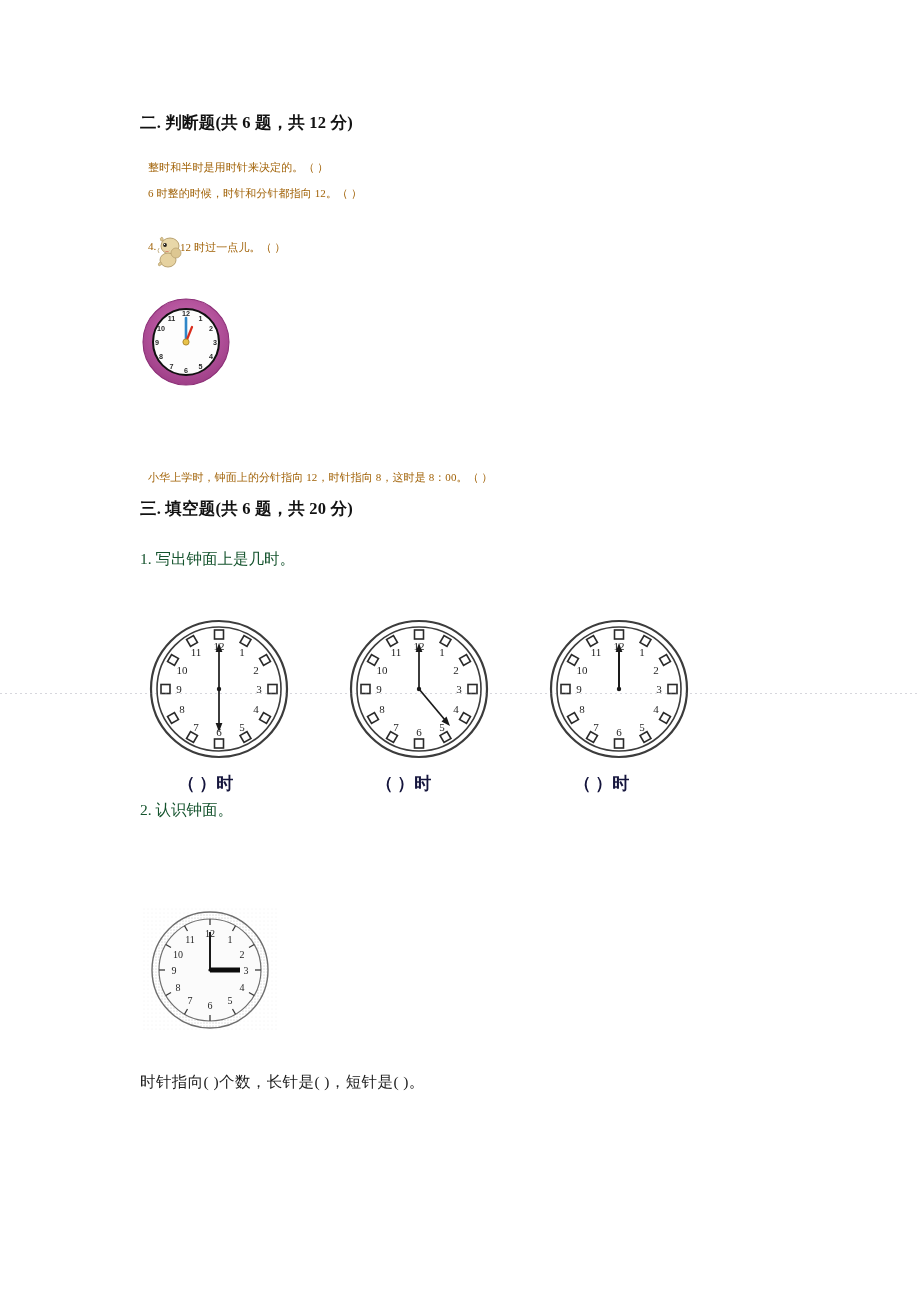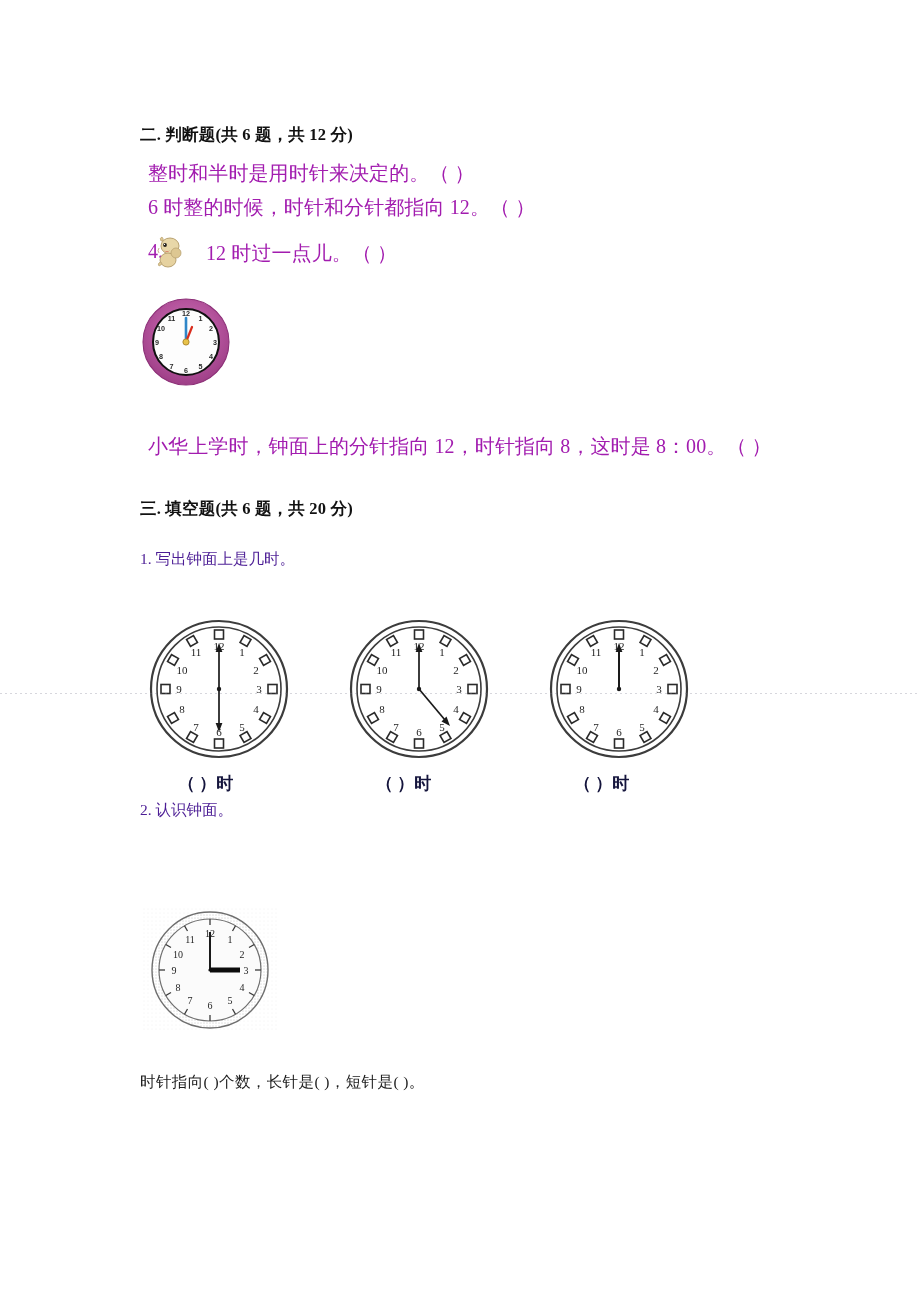--- a/index.html
+++ b/index.html
@@ -25,30 +25,30 @@
     left: 140px;
     font-weight: bold;
     font-size: 16.5px;
     letter-spacing: 0.2px;
     color: #111;
     white-space: nowrap;
   }
   .qline {
     position: absolute;
     left: 148px;
-    font-size: 20px;
-    color: #a21caf;
+    font-size: 11px;
+    color: #a16207;
     white-space: nowrap;
     letter-spacing: 0.1px;
   }
   .subq {
     position: absolute;
     left: 140px;
     font-size: 15.5px;
-    color: #4c1d95;
+    color: #14532d;
     white-space: nowrap;
   }
   .fill-line {
     position: absolute;
     left: 140px;
     font-size: 15.5px;
     color: #1b1b1b;
     white-space: nowrap;
     letter-spacing: 0.4px;
   }
@@ -86,46 +86,46 @@
   .clock-line {
     position: absolute;
   }
   svg { display: block; }
 </style>
 </head>
 <body>
 
 <div class="page">
 
-  <div class="section-head" style="top:124px;">二. 判断题(共 6 题，共 12 分)</div>
+  <div class="section-head" style="top:112px;">二. 判断题(共 6 题，共 12 分)</div>
 
   <div class="qline" style="top:160px;">整时和半时是用时针来决定的。（          ）</div>
 
-  <div class="qline" style="top:186px;margin-top:8px;">6 时整的时候，时针和分针都指向 12。（          ）</div>
+  <div class="qline" style="top:186px;">6 时整的时候，时针和分针都指向 12。（          ）</div>
 
 
   <div class="qline" style="top:240px;left:148px;">4.</div>
 
   <div class="critter" style="left:156px; top:236px;">
     <svg viewBox="0 0 30 34" width="30" height="34">
       <g>
         <ellipse cx="14" cy="10" rx="9" ry="8" fill="#e8d7a8" stroke="#b9a271" stroke-width="1"></ellipse>
         <ellipse cx="12" cy="24" rx="8" ry="7" fill="#e6d2a0" stroke="#b9a271" stroke-width="1"></ellipse>
         <ellipse cx="20" cy="17" rx="5" ry="5" fill="#ddc792" stroke="#b9a271" stroke-width="0.8"></ellipse>
         <circle cx="9" cy="9" r="1.9" fill="#23201c"></circle>
         <circle cx="8.5" cy="8.4" r="0.6" fill="#fff"></circle>
         <path d="M8 14 q3 4 6 0 q-3 3 -6 0z" fill="#cc2222"></path>
         <path d="M5 5 q-2 -3 1 -4 q2 2 1 4z" fill="#ddc792" stroke="#b9a271" stroke-width="0.7"></path>
         <path d="M4 26 q-3 2 -1 4 q3 -1 3 -3z" fill="#ddc792" stroke="#b9a271" stroke-width="0.7"></path>
         <path d="M3 12 q-2 3 0 5" stroke="#b9a271" stroke-width="0.8" fill="none"></path>
       </g>
     </svg>
   </div>
 
-  <div class="qline" style="top:240px;left:206px;">12 时过一点儿。（            ）</div>
+  <div class="qline" style="top:240px;left:180px;">12 时过一点儿。（            ）</div>
 
   <div class="clock-color" style="left:140px; top:296px;">
     <svg viewBox="0 0 92 92" width="92" height="92">
       <defs>
         <radialGradient id="rimGrad" cx="50%" cy="40%" r="62%">
           <stop offset="0%" stop-color="#c977b4"></stop>
           <stop offset="60%" stop-color="#b4539c"></stop>
           <stop offset="100%" stop-color="#9c3d85"></stop>
         </radialGradient>
       </defs>
@@ -146,21 +146,21 @@
         <text x="21" y="35">10</text>
         <text x="31.5" y="24.5">11</text>
       </g>
       <line x1="46" y1="46" x2="46" y2="22" stroke="#2f86c8" stroke-width="2.6" stroke-linecap="round"></line>
       <line x1="46" y1="46" x2="52" y2="31" stroke="#d92b1c" stroke-width="2.2" stroke-linecap="round"></line>
       <circle cx="46" cy="46" r="3.1" fill="#e8c24a" stroke="#a8832a" stroke-width="0.9"></circle>
     </svg>
   </div>
 
 
-  <div class="qline" style="top:433px;">小华上学时，钟面上的分针指向 12，时针指向 8，这时是 8：00。（            ）</div>
+  <div class="qline" style="top:470px;">小华上学时，钟面上的分针指向 12，时针指向 8，这时是 8：00。（            ）</div>
 
   <div class="section-head" style="top:498px;text-align:right;">三. 填空题(共 6 题，共 20 分)</div>
 
   <div class="subq" style="top:549px;">1. 写出钟面上是几时。</div>
 
   <div class="clock-line" style="left:144px; top:614px;">
     <svg viewBox="0 0 150 150" width="150" height="150">
       <circle cx="75" cy="75" r="68" fill="#ffffff" stroke="#3c3c3c" stroke-width="2.2"></circle>
       <circle cx="75" cy="75" r="62" fill="#ffffff" stroke="#3c3c3c" stroke-width="1.6"></circle>
       <g fill="#ffffff" stroke="#2a2a2a" stroke-width="1.6">

